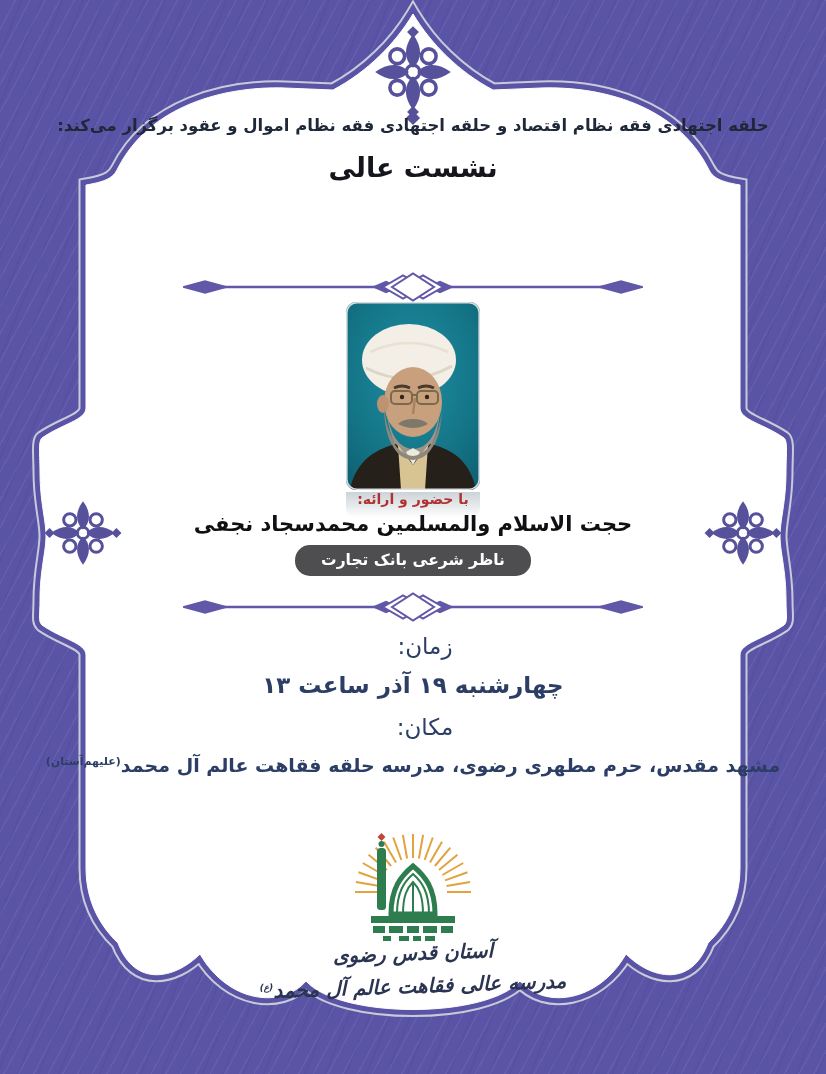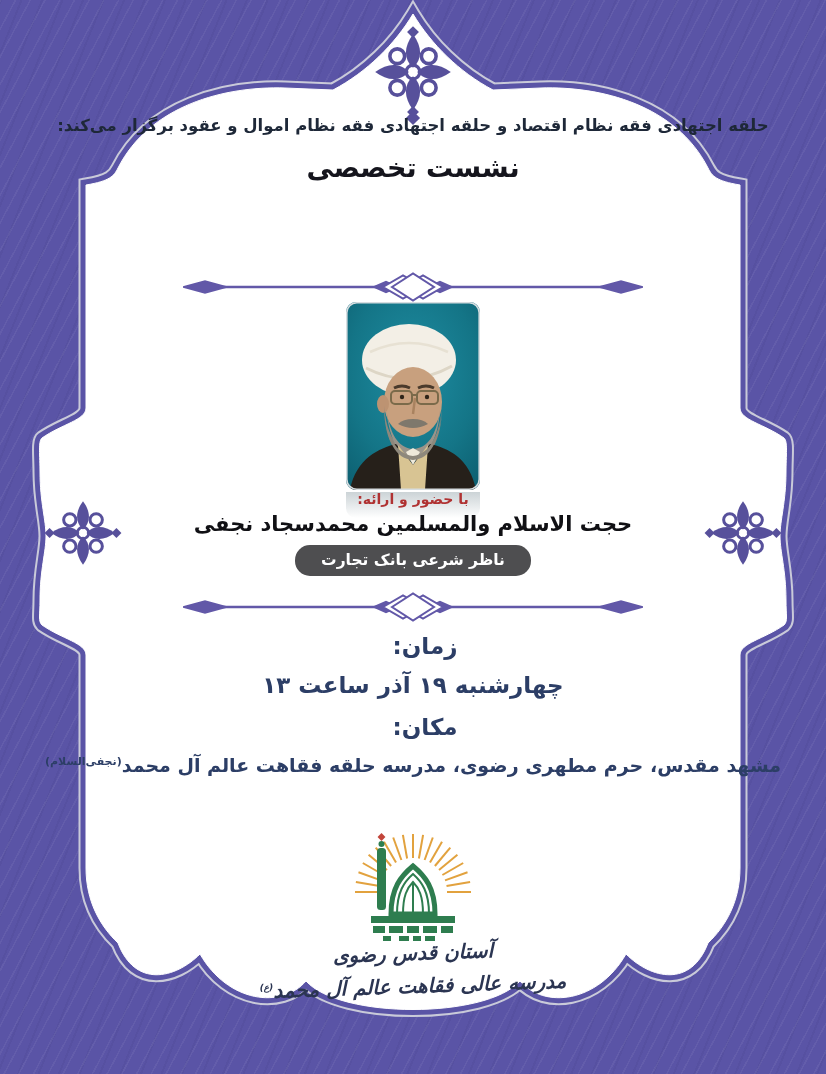--- a/index.html
+++ b/index.html
@@ -24,21 +24,21 @@
     background:linear-gradient(to bottom, rgba(120,140,148,0.38), rgba(255,255,255,0));
     border-radius:0 0 10px 10px;
   }
   .intro{top:491px; font-size:14px; font-weight:700; color:#b03232; z-index:7;}
   .speaker-name{top:512px; font-size:21px; font-weight:700; color:#101014;text-align:center;}
   .badge-row{top:545px;}
   .badge{
     display:inline-block; background:#4e4e50; color:#ffffff; font-size:15.5px; font-weight:700;
     padding:6px 26px 7px; border-radius:15px; direction:rtl;
   }
-  .slot-label{font-size:23px; font-weight:700; color:#2c3e66;padding-left:24px;}
+  .slot-label{font-size:23px; font-weight:400; color:#2c3e66;padding-left:24px;}
   .time-label{top:633px;} .time-value{top:672px; font-size:23px; font-weight:700; color:#2c3e66;}
   .place-label{top:714px;text-align:center;}
   .place-value{top:754px; font-size:19px; font-weight:700; color:#2c3e66;}
   .place-value sup{font-size:11px; font-weight:700;}
   .emblem-wrap{position:absolute; top:830px; left:calc(50% - 100px); width:200px; z-index:5;}
   .footer-line1{top:941px; font-size:20px; font-weight:700; font-style:italic; color:#2b3552; transform:rotate(-2deg);}
   .footer-line2{top:974px; font-size:20px; font-weight:700; font-style:italic; color:#2b3552; transform:rotate(-2deg);}
   .footer-line2 sup{font-size:9px;}
 </style>
 </head>
@@ -85,21 +85,21 @@
       <line x1="413" y1="104" x2="413" y2="113" stroke="#57509b" stroke-width="2.5"></line>
       <rect x="408" y="113" width="10" height="10" transform="rotate(45 413 118)" fill="#57509b"></rect>
     </g>
     <g>
       <use href="#toranj" transform="translate(83 533) rotate(90) scale(0.88)"></use>
       <use href="#toranj" transform="translate(743 533) rotate(90) scale(0.88)"></use>
     </g>
   </svg>
 
   <div class="layer organizer">حلقه اجتهادی فقه نظام اقتصاد و حلقه اجتهادی فقه نظام اموال و عقود برگزار می‌کند:</div>
-  <div class="layer session">نشست تخصصی</div>
+  <div class="layer session">نشست عالی</div>
 
   <div class="divider-wrap divider-1">
     <svg width="460" height="30" viewBox="0 0 460 30">
       <g stroke="#6258a8" stroke-width="2.5" fill="#6258a8">
         <line x1="22" y1="15" x2="196" y2="15"></line>
         <line x1="264" y1="15" x2="438" y2="15"></line>
         <polygon points="2,15 22,9.5 42,15 22,20.5"></polygon>
         <polygon points="418,15 438,9.5 458,15 438,20.5"></polygon>
         <polygon points="192,15 203,10 214,15 203,20"></polygon>
         <polygon points="246,15 257,10 268,15 257,20"></polygon>
@@ -181,21 +181,21 @@
         <polygon points="220,15 240,3.5 260,15 240,26.5"></polygon>
         <polygon points="209,15 230,1.5 251,15 230,28.5"></polygon>
       </g>
     </svg>
   </div>
 
   <div class="layer slot-label time-label">زمان:</div>
   <div class="layer time-value">چهارشنبه ۱۹ آذر ساعت ۱۳</div>
   <div class="layer slot-label place-label">مکان:</div>
   <div class="layer place-value">
-    <span>مشهد مقدس، حرم مطهری رضوی، مدرسه حلقه فقاهت عالم آل محمد</span><sup>(نجفی‌السلام)</sup>
+    <span>مشهد مقدس، حرم مطهری رضوی، مدرسه حلقه فقاهت عالم آل محمد</span><sup>(علیهم‌آستان)</sup>
   </div>
 
   <div class="emblem-wrap">
     <svg width="200" height="130" viewBox="0 0 200 130">
       <g stroke="#e2a23e" stroke-width="2">
         <line x1="66" y1="62" x2="42" y2="62"></line>
           <line x1="66.5" y1="56.1" x2="42.9" y2="51.9"></line>
         <line x1="68" y1="50.4" x2="45.5" y2="42.2"></line>
           <line x1="70.6" y1="45" x2="49.8" y2="33"></line>
         <line x1="74" y1="40.1" x2="55.6" y2="24.7"></line>

